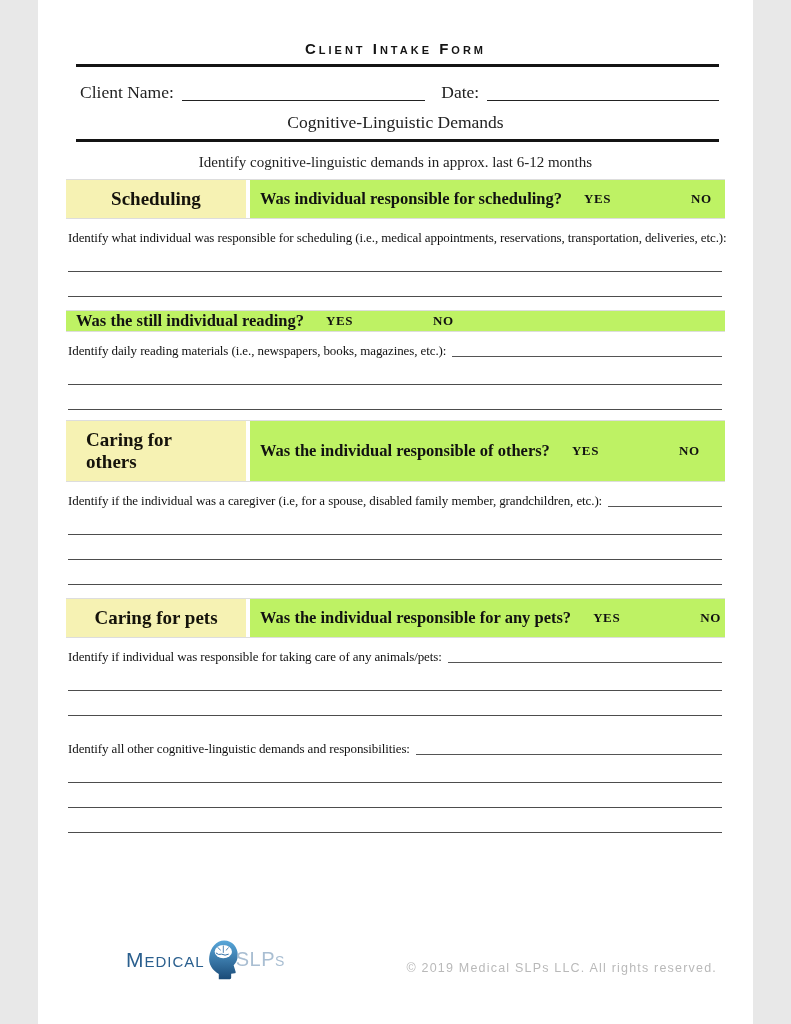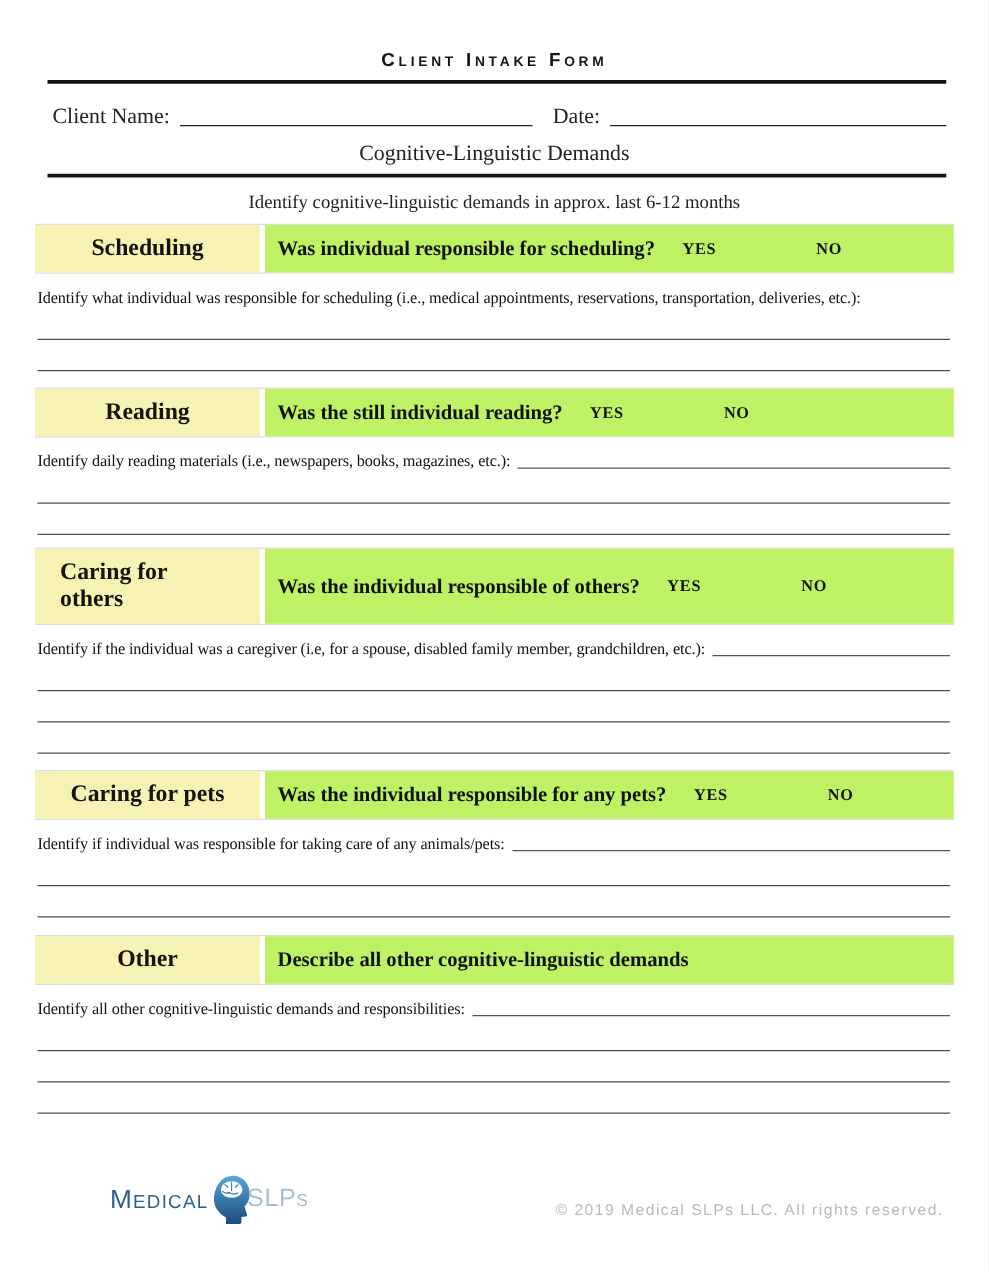--- a/index.html
+++ b/index.html
@@ -5,21 +5,21 @@
   :root{
     --section-label-bg:#f6f2b3;
     --logo-dark-blue:#2a5f8e;
     --logo-light-blue:#a9bed2;
     --copyright-gray:#b9b9b9;
     --row-border:#dddddd;
   }
   *{box-sizing:border-box;}
   html,body{margin:0;padding:0;background:#e8e8e8;}
   .page{
-    width:791px;height:1024px;margin:0 auto;background:#ffffff;
+    width:715px;height:1024px;margin:0 auto;background:#ffffff;
     font-family:"Liberation Serif",serif;color:#1a1a1a;
     display:flex;flex-direction:column;overflow:hidden;
   }
   
   .form-title{
     margin:40px 0 0;text-align:center;
     font-family:"Liberation Sans",sans-serif;
     font-size:15px;font-weight:bold;letter-spacing:3px;
     font-variant:small-caps;color:#141414;
   }
@@ -127,21 +127,20 @@
     </div>
     <div class="prompt">
       <span class="prompt-text">Identify what individual was responsible for scheduling (i.e., medical appointments, reservations, transportation, deliveries, etc.):</span>
     </div>
     <div class="write-line"></div>
     <div class="write-line"></div>
   </section>
 
   <section class="form-section s2">
     <div class="section-header">
-      <div class="section-label">Reading</div>
       <div class="section-question">
         <span>Was the still individual reading?</span>
         <span class="opt yes">YES</span>
         <span class="opt no">NO</span>
       </div>
     </div>
     <div class="prompt">
       <span class="prompt-text">Identify daily reading materials (i.e., newspapers, books, magazines, etc.):</span>
       <span class="inline-line"></span>
     </div>
@@ -178,26 +177,20 @@
     </div>
     <div class="prompt">
       <span class="prompt-text">Identify if individual was responsible for taking care of any animals/pets:</span>
       <span class="inline-line"></span>
     </div>
     <div class="write-line"></div>
     <div class="write-line"></div>
   </section>
 
   <section class="form-section s5">
-    <div class="section-header">
-      <div class="section-label">Other</div>
-      <div class="section-question">
-        <span>Describe all other cognitive-linguistic demands</span>
-      </div>
-    </div>
     <div class="prompt">
       <span class="prompt-text">Identify all other cognitive-linguistic demands and responsibilities:</span>
       <span class="inline-line"></span>
     </div>
     <div class="write-line"></div>
     <div class="write-line"></div>
     <div class="write-line"></div>
   </section>
 
   <div class="footer">

